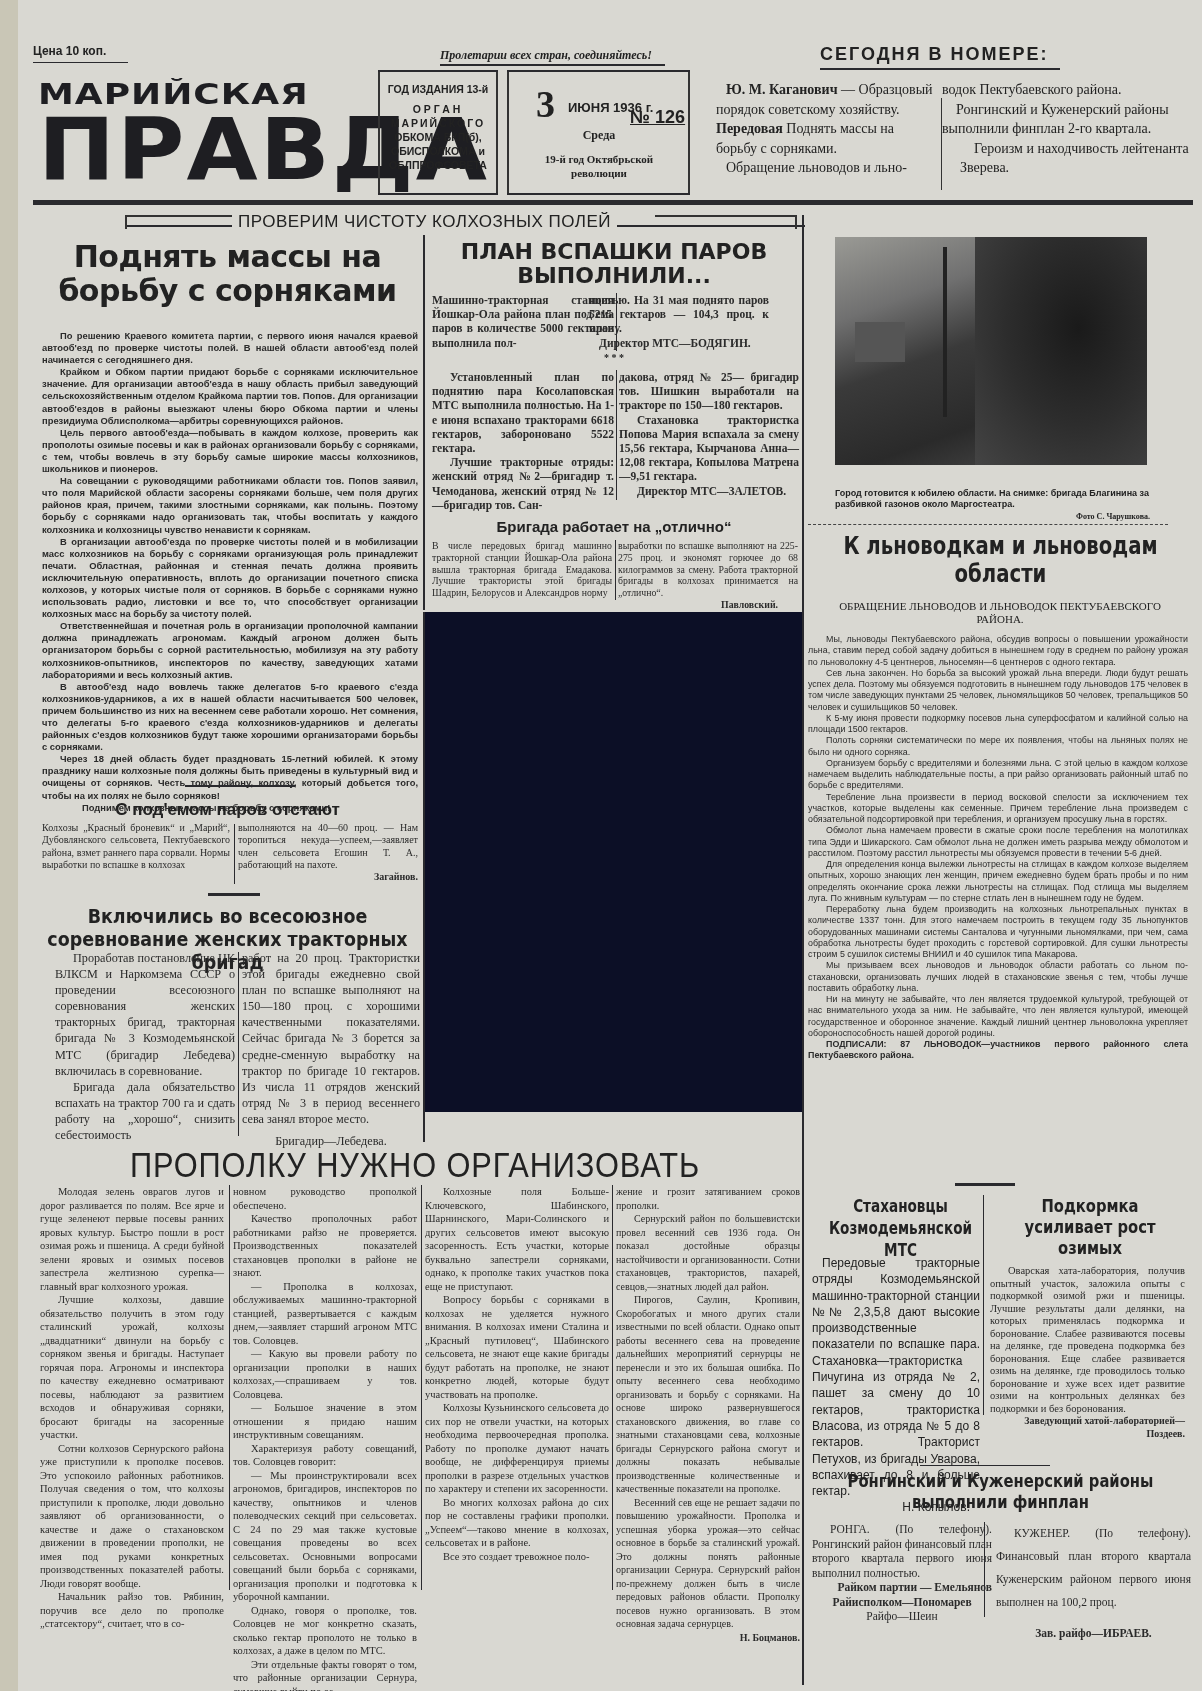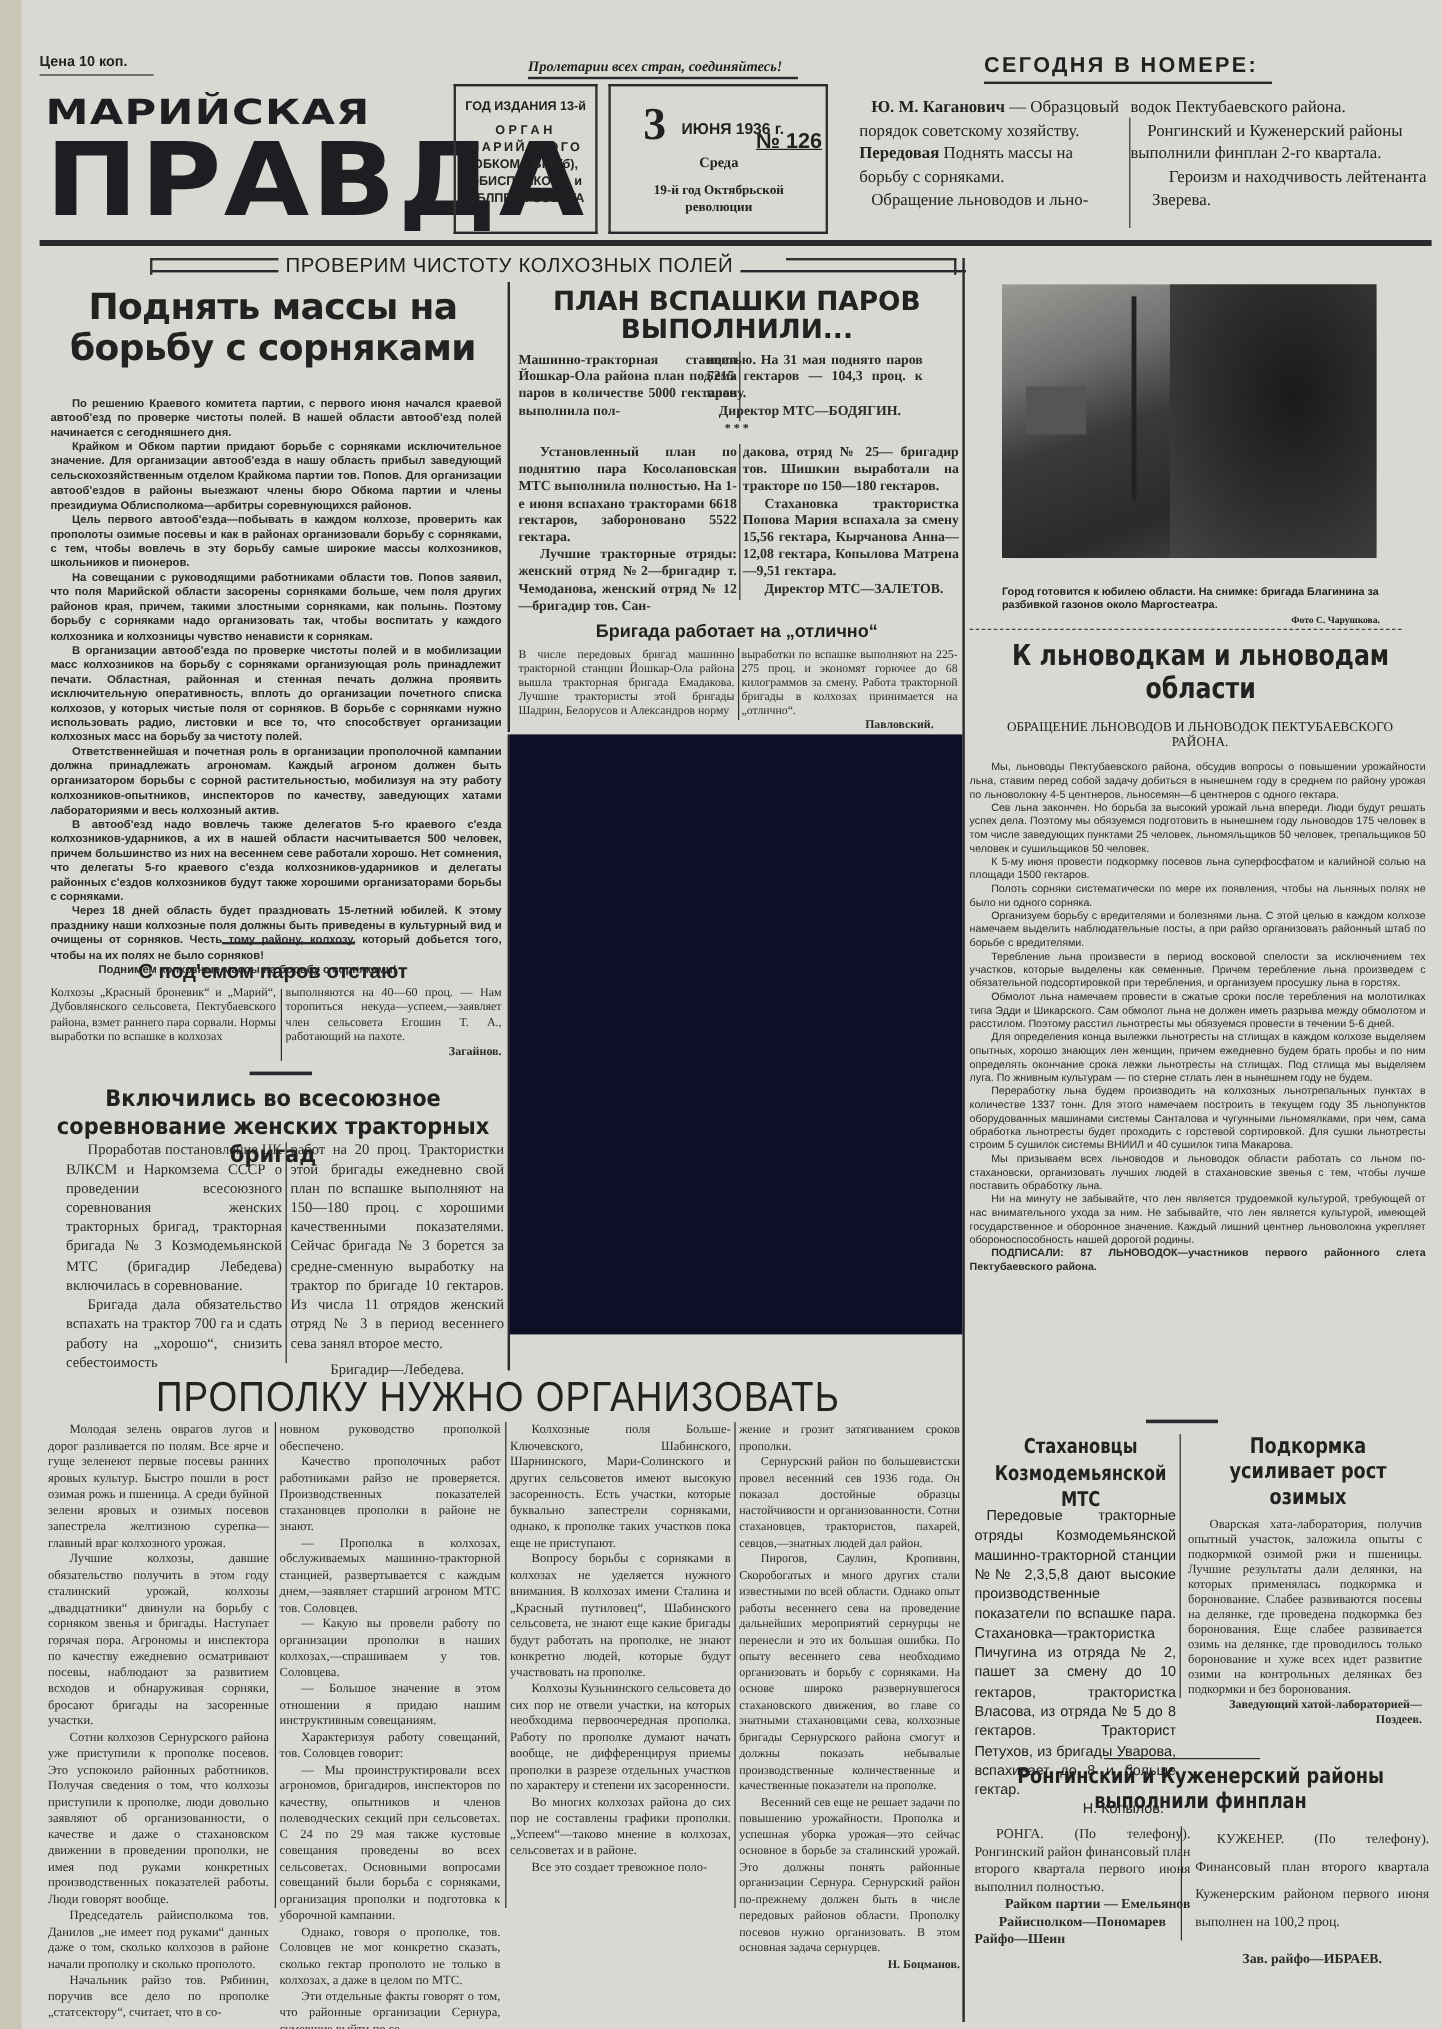--- a/index.html
+++ b/index.html
@@ -191,34 +191,33 @@
   <p class="indent">Оварская хата-лаборатория, получив опытный участок, заложила опыты с подкормкой озимой ржи и пшеницы. Лучшие результаты дали делянки, на которых применялась подкормка и боронование. Слабее развиваются посевы на делянке, где проведена подкормка без боронования. Еще слабее развивается озимь на делянке, где проводилось только боронование и хуже всех идет развитие озими на контрольных делянках без подкормки и без боронования.</p>
   <div class="sig" style="font-size:10px;">Заведующий хатой-лабораторией—Поздеев.</div>
 </div>
 <div class="rule" style="left:920px;top:1465px;width:130px;height:1px;"></div>
 
 <div class="abs center" style="left:808px;top:1470px;width:385px;font-size:18px;line-height:21px;font-weight:bold;font-family:'DejaVu Sans',sans-serif;transform:scaleX(0.82);">Ронгинский и Куженерский районы выполнили финплан</div>
 <div class="abs serif-text" style="left:812px;top:1522px;width:180px;font-size:11.5px;line-height:14.5px;">
   <p class="indent">РОНГА. (По телефону). Ронгинский район финансовый план второго квартала первого июня выполнил полностью.</p>
   <div style="text-align:right;font-weight:bold;">Райком партии — Емельянов</div>
   <div style="text-align:center;font-weight:bold;">Райисполком—Пономарев</div>
-  <div style="text-align:left;font-weight:bold;">Райфо—Шеин</div>
+  <div style="text-align:center;font-weight:normal;">Райфо—Шеин</div>
 </div>
 <div class="vrule" style="left:984px;top:1522px;height:95px;width:1px;"></div>
 <div class="abs serif-text" style="left:996px;top:1522px;width:195px;font-size:11.5px;line-height:23px;">
   <p class="indent">КУЖЕНЕР. (По телефону). Финансовый план второго квартала Куженерским районом первого июня выполнен на 100,2 проц.</p>
   <div style="text-align:center;margin-top:8px;font-weight:bold;">Зав. райфо—ИБРАЕВ.</div>
 </div>
 
 <div class="abs center" style="left:30px;top:1145px;width:770px;font-size:35px;letter-spacing:1px;font-family:'Liberation Sans',sans-serif;transform:scaleX(0.88);">ПРОПОЛКУ НУЖНО ОРГАНИЗОВАТЬ</div>
 <div class="abs serif-text" style="left:40px;top:1185px;width:184px;font-size:10.5px;line-height:13.5px;">
   <p class="indent">Молодая зелень оврагов лугов и дорог разливается по полям. Все ярче и гуще зеленеют первые посевы ранних яровых культур. Быстро пошли в рост озимая рожь и пшеница. А среди буйной зелени яровых и озимых посевов запестрела желтизною сурепка—главный враг колхозного урожая.</p>
   <p class="indent">Лучшие колхозы, давшие обязательство получить в этом году сталинский урожай, колхозы „двадцатники“ двинули на борьбу с сорняком звенья и бригады. Наступает горячая пора. Агрономы и инспектора по качеству ежедневно осматривают посевы, наблюдают за развитием всходов и обнаруживая сорняки, бросают бригады на засоренные участки.</p>
   <p class="indent">Сотни колхозов Сернурского района уже приступили к прополке посевов. Это успокоило районных работников. Получая сведения о том, что колхозы приступили к прополке, люди довольно заявляют об организованности, о качестве и даже о стахановском движении в проведении прополки, не имея под руками конкретных производственных показателей работы. Люди говорят вообще.</p>
-  <p class="indent">Председатель райисполкома тов. Данилов „не имеет под руками“ данных даже о том, сколько колхозов в районе начали прополку и сколько прополото.</p>
   <p class="indent">Начальник райзо тов. Рябинин, поручив все дело по прополке „статсектору“, считает, что в со-</p>
 </div>
 <div class="vrule" style="left:229px;top:1185px;height:405px;width:1px;"></div>
 <div class="abs serif-text" style="left:233px;top:1185px;width:184px;font-size:10.5px;line-height:13.5px;">
   <p>новном руководство прополкой обеспечено.</p>
   <p class="indent">Качество прополочных работ работниками райзо не проверяется. Производственных показателей стахановцев прополки в районе не знают.</p>
   <p class="indent">— Прополка в колхозах, обслуживаемых машинно-тракторной станцией, развертывается с каждым днем,—заявляет старший агроном МТС тов. Соловцев.</p>
   <p class="indent">— Какую вы провели работу по организации прополки в наших колхозах,—спрашиваем у тов. Соловцева.</p>
   <p class="indent">— Большое значение в этом отношении я придаю нашим инструктивным совещаниям.</p>
   <p class="indent">Характеризуя работу совещаний, тов. Соловцев говорит:</p>

